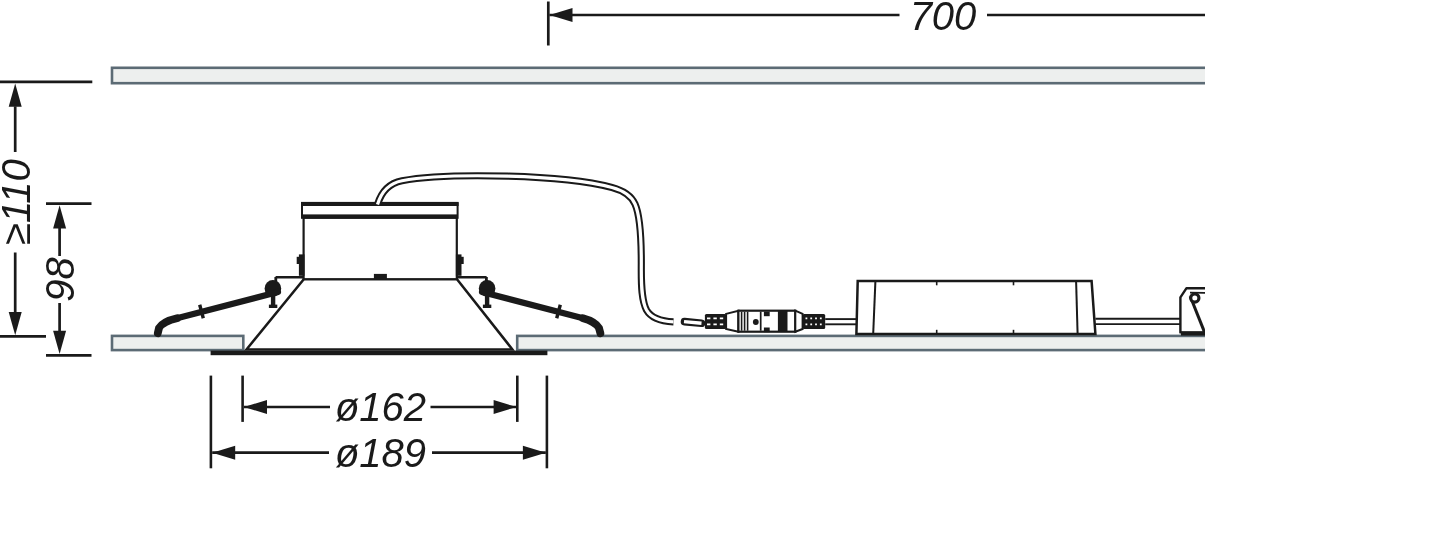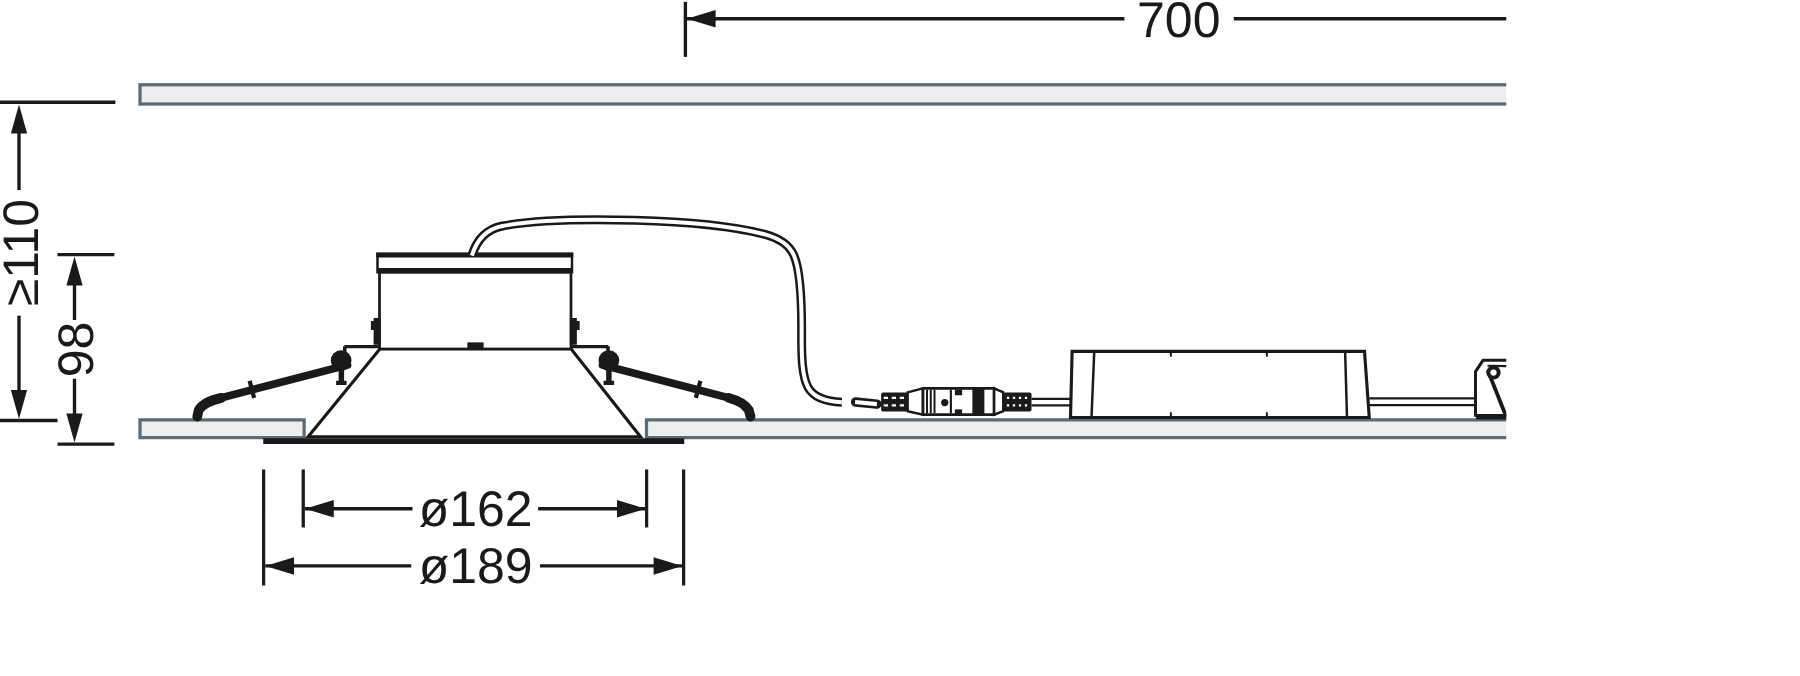--- a/index.html
+++ b/index.html
@@ -3,20 +3,21 @@
 <meta charset="utf-8">
 <style>
   html, body { margin: 0; padding: 0; background: #ffffff; }
   .stage {
     position: relative;
     width: 1205px;
     height: 541px;
     background: var(--paper, #ffffff);
     font-family: "Liberation Sans", sans-serif;
     overflow: hidden;
+    font-style: italic;
   }
   svg { display: block; }
   text.dim {
     font-family: "Liberation Sans", sans-serif;
     font-size: 40px;
     fill: var(--ink, #1a1a1a);
   }
   .s  { stroke: var(--ink, #1a1a1a); fill: none; }
   .f  { fill: var(--ink, #1a1a1a); stroke: none; }
   .wf { fill: #ffffff; }

